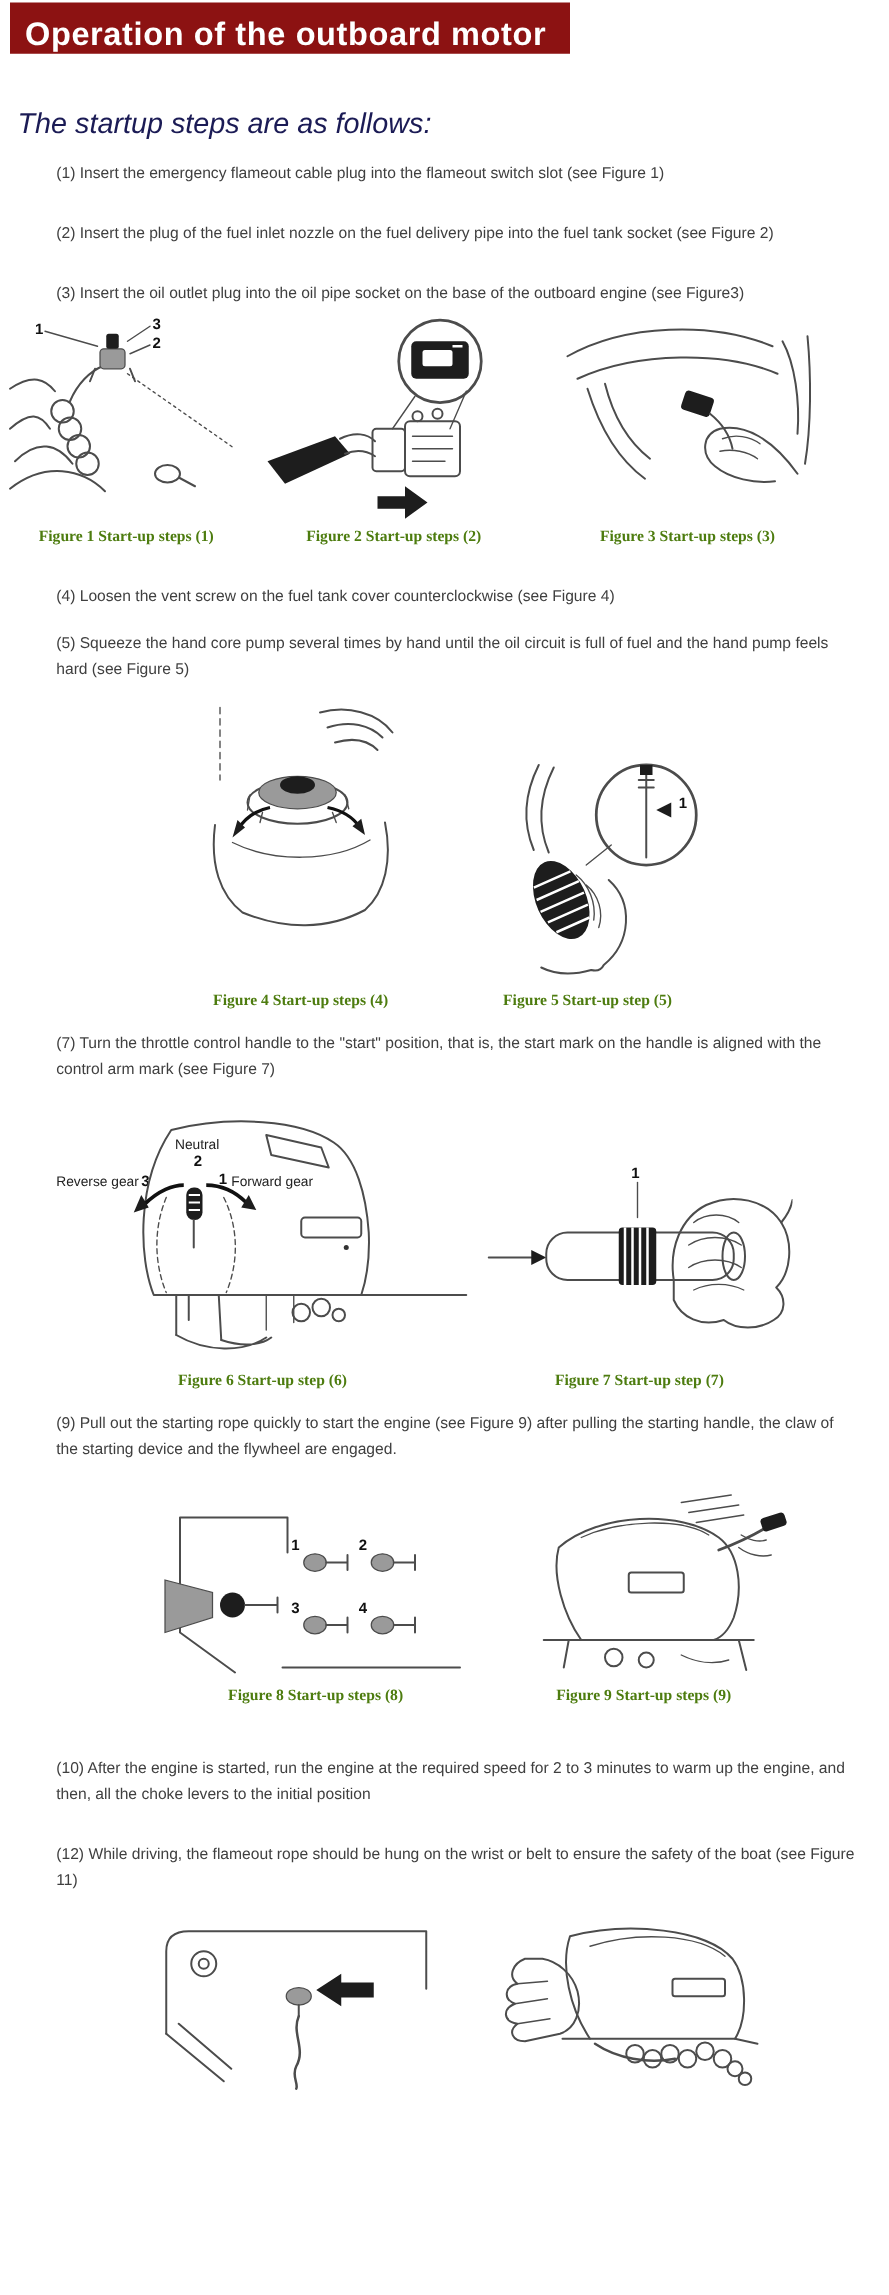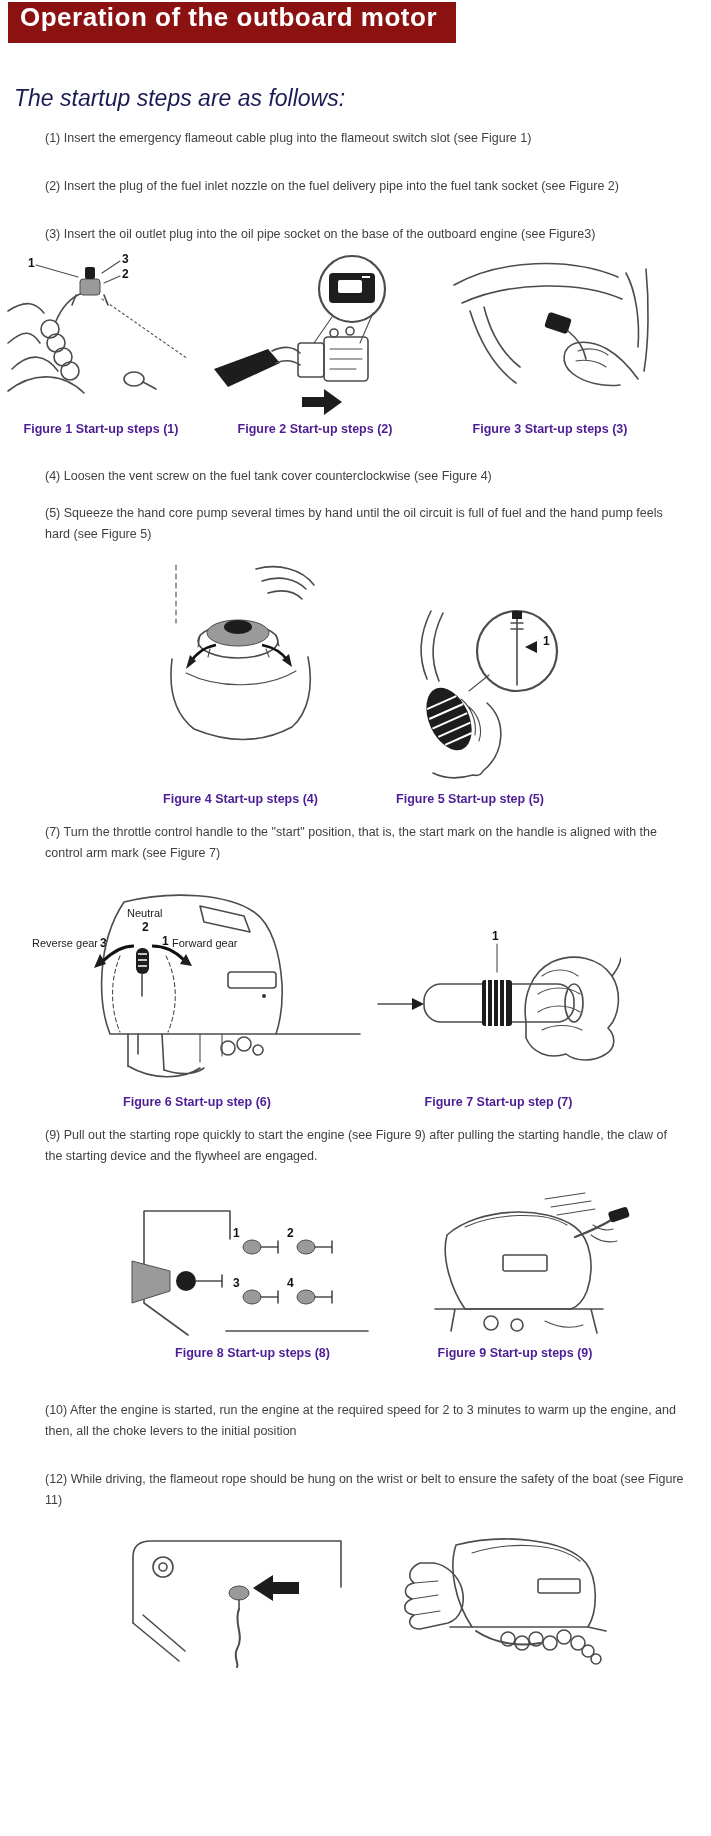--- a/index.html
+++ b/index.html
@@ -1,48 +1,48 @@
 <!DOCTYPE html>
 <html><head>
 <meta charset="utf-8">
 <style>
   html,body{margin:0;padding:0;background:#ffffff;}
   body{width:711px;height:1836px;overflow:hidden;font-family:"Liberation Sans",sans-serif;}
   .page{position:relative;width:711px;height:1836px;}
 
-  .title-bar{margin:2px 0 0 8px;width:448px;height:41px;background:#8c1212;display:flex;align-items:flex-start;}
+  .title-bar{margin:2px 0 0 8px;width:448px;height:41px;background:#8c1212;display:flex;align-items:flex-end;}
   .title-bar h1{margin:0 0 0 12px;font-size:26px;font-weight:bold;color:#ffffff;letter-spacing:.5px;}
 
   .subtitle{margin:42px 0 0 14px;font-size:23px;font-weight:normal;font-style:italic;color:#1b1b55;}
 
   .step{margin:16px 24px 0 45px;font-size:12.5px;line-height:21px;color:#3f3f3f;}
   .step.gap-lg{margin-top:27px;}
   .step.gap-xl{margin-top:40px;}
   .step.gap-xxl{margin-top:30px;}
 
   .fig-row{display:flex;align-items:flex-end;}
   .row1{margin:6px 0 0 6px;}
   .row1 .c1{width:190px;}
   .row1 .c2{width:210px;margin-left:14px;}
   .row1 .c3{width:200px;margin-left:30px;}
   .row2{margin-top:18px;padding-left:138px;}
   .row2 .c1{width:205px;gap:40px;}
   .row2 .c2{width:210px;margin-left:22px;}
-  .row3{margin-top:20px;padding-left:32px;}
+  .row3{margin-top:20px;padding-left:45px;}
   .row3 .c1{width:330px;}
   .row3 .c2{width:245px;margin-left:14px;}
   .row4{margin-top:24px;padding-left:130px;}
   .row4 .c1{width:245px;}
   .row4 .c2{width:240px;margin-left:20px;justify-content:flex-end;}
   .row5{margin-top:16px;padding-left:115px;}
   .row5 .c1{width:240px;}
   .row5 .c2{width:235px;margin-left:35px;}
 
   figure{margin:0;display:flex;flex-direction:column;align-items:center;}
-  figcaption{margin-top:3px;font-size:12.5px;font-weight:bold;color:#4c1d95;text-align:center;white-space:nowrap;}
+  figcaption{margin-top:3px;font-size:12.5px;font-weight:bold;color:#4d7c0f;text-align:center;white-space:nowrap;font-family:Liberation Serif, serif;}
 
   svg{display:block;}
   .ln{stroke:#4c4c4c;fill:none;stroke-width:1.6;stroke-linecap:round;stroke-linejoin:round;}
   .thin{stroke-width:1.1;}
   .dk{fill:#1d1d1d;}
   .gy{fill:#9a9a9a;}
   .svgnum{font:bold 12px "Liberation Sans",sans-serif;fill:#111;}
   .svglab{font:11px "Liberation Sans",sans-serif;fill:#222;}
 </style>
 </head>

